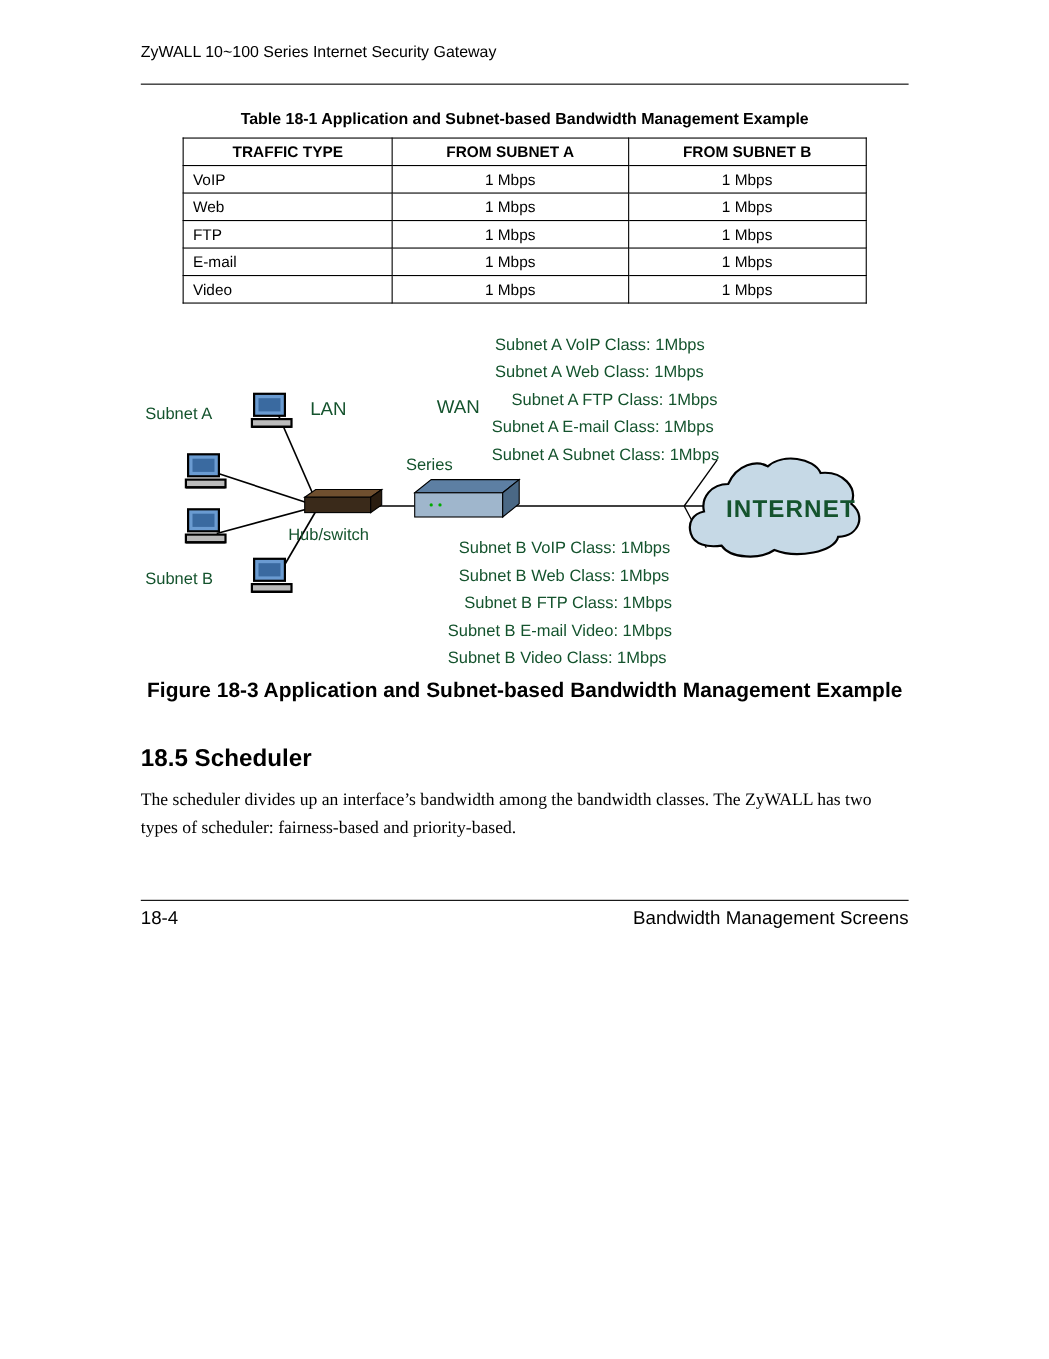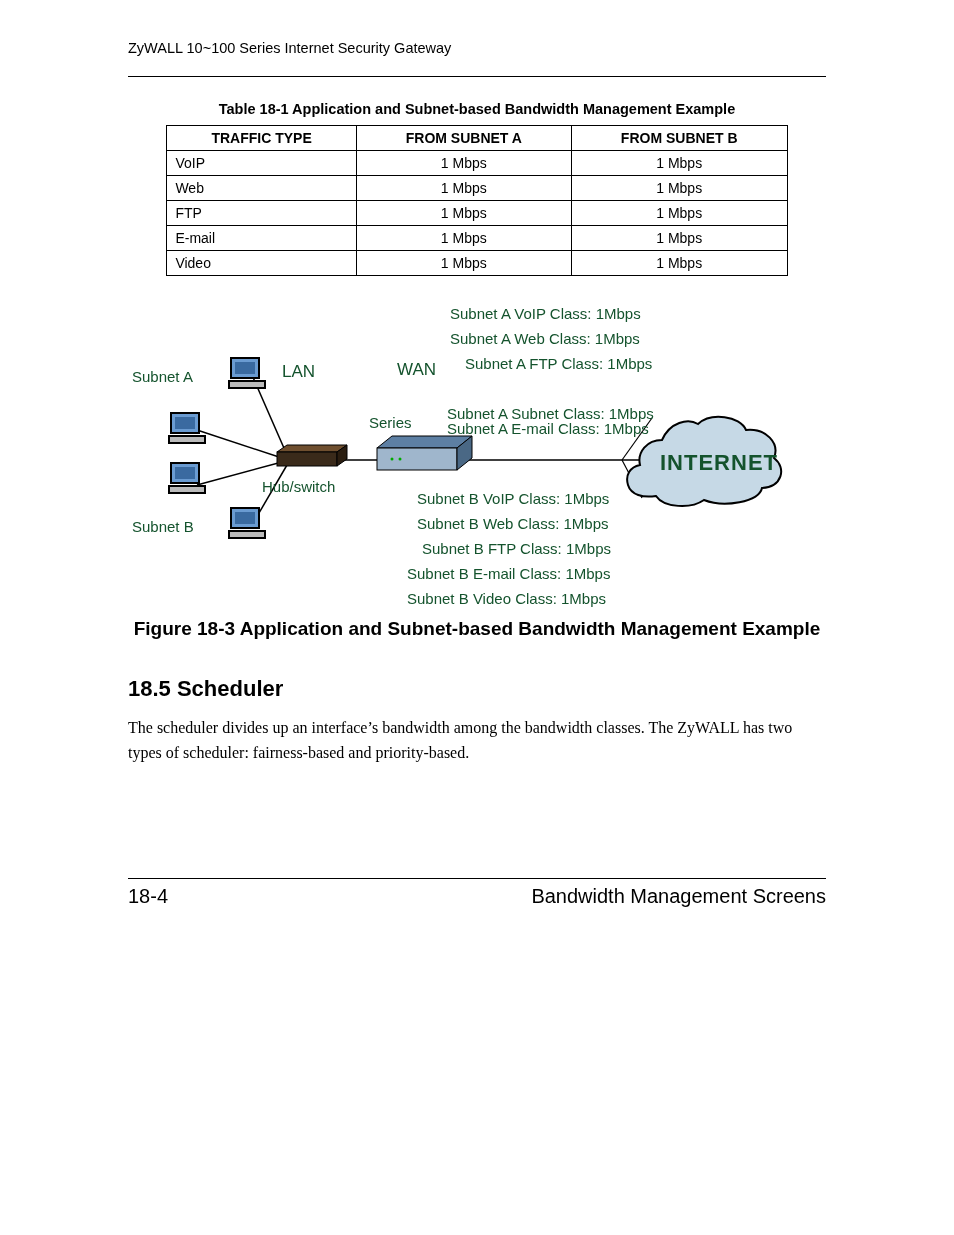--- a/index.html
+++ b/index.html
@@ -63,26 +63,26 @@
     font-weight: bold;
     margin: 30px 0 14px 0;
   }
   p.body {
     font-family: "Times New Roman", Times, serif;
     font-size: 16px;
     line-height: 1.55;
     margin: 0 0 14px 0;
   }
   .footer {
-    margin-top: 112px;
+    margin-top: 52px;
     border-top: 1.5px solid #000;
     padding-top: 6px;
     display: flex;
     justify-content: space-between;
-    font-size: 20px;
+    font-size: 17px;
     align-items: flex-end;
   }
 </style>
 </head>
 <body>
 
 <div class="header-text">ZyWALL 10~100 Series Internet Security Gateway</div>
 
 <div class="table-caption">Table 18-1 Application and Subnet-based Bandwidth Management Example</div>
 
@@ -196,27 +196,27 @@
   <div class="lbl" style="left:0px;top:218px;">Subnet B</div>
   <div class="lbl" style="left:150px;top:62px;font-size:17px;">LAN</div>
   <div class="lbl" style="left:265px;top:60px;font-size:17px;">WAN</div>
   <div class="lbl" style="left:237px;top:114px;font-size:15px;">Series</div>
   <div class="lbl" style="left:130px;top:178px;font-size:15px;">Hub/switch</div>
   <div class="lbl" style="left:528px;top:150px;font-weight:bold;font-size:22px;letter-spacing:1px;">INTERNET</div>
 
   <div class="lbl" style="left:318px;top:5px;">Subnet A VoIP Class: 1Mbps</div>
   <div class="lbl" style="left:318px;top:30px;">Subnet A Web Class: 1Mbps</div>
   <div class="lbl" style="left:333px;top:55px;">Subnet A FTP Class: 1Mbps</div>
-  <div class="lbl" style="left:315px;top:80px;margin-top:40px;">Subnet A E-mail Class: 1Mbps</div>
+  <div class="lbl" style="left:315px;top:80px;">Subnet A E-mail Class: 1Mbps</div>
   <div class="lbl" style="left:315px;top:105px;">Subnet A Subnet Class: 1Mbps</div>
 
   <div class="lbl" style="left:285px;top:190px;">Subnet B VoIP Class: 1Mbps</div>
   <div class="lbl" style="left:285px;top:215px;">Subnet B Web Class: 1Mbps</div>
   <div class="lbl" style="left:290px;top:240px;">Subnet B FTP Class: 1Mbps</div>
-  <div class="lbl" style="left:275px;top:265px;">Subnet B E-mail Class: 1Mbps</div>
+  <div class="lbl" style="left:275px;top:265px;">Subnet B E-mail Video: 1Mbps</div>
   <div class="lbl" style="left:275px;top:290px;">Subnet B Video Class: 1Mbps</div>
 </div>
 
 <div class="figure-caption">Figure 18-3 Application and Subnet-based Bandwidth Management Example</div>
 
 <h2 class="section">18.5  Scheduler</h2>
 <p class="body">The scheduler divides up an interface’s bandwidth among the bandwidth classes. The ZyWALL has two types of scheduler: fairness-based and priority-based.</p>
 
 <div class="footer">
   <span>18-4</span>

